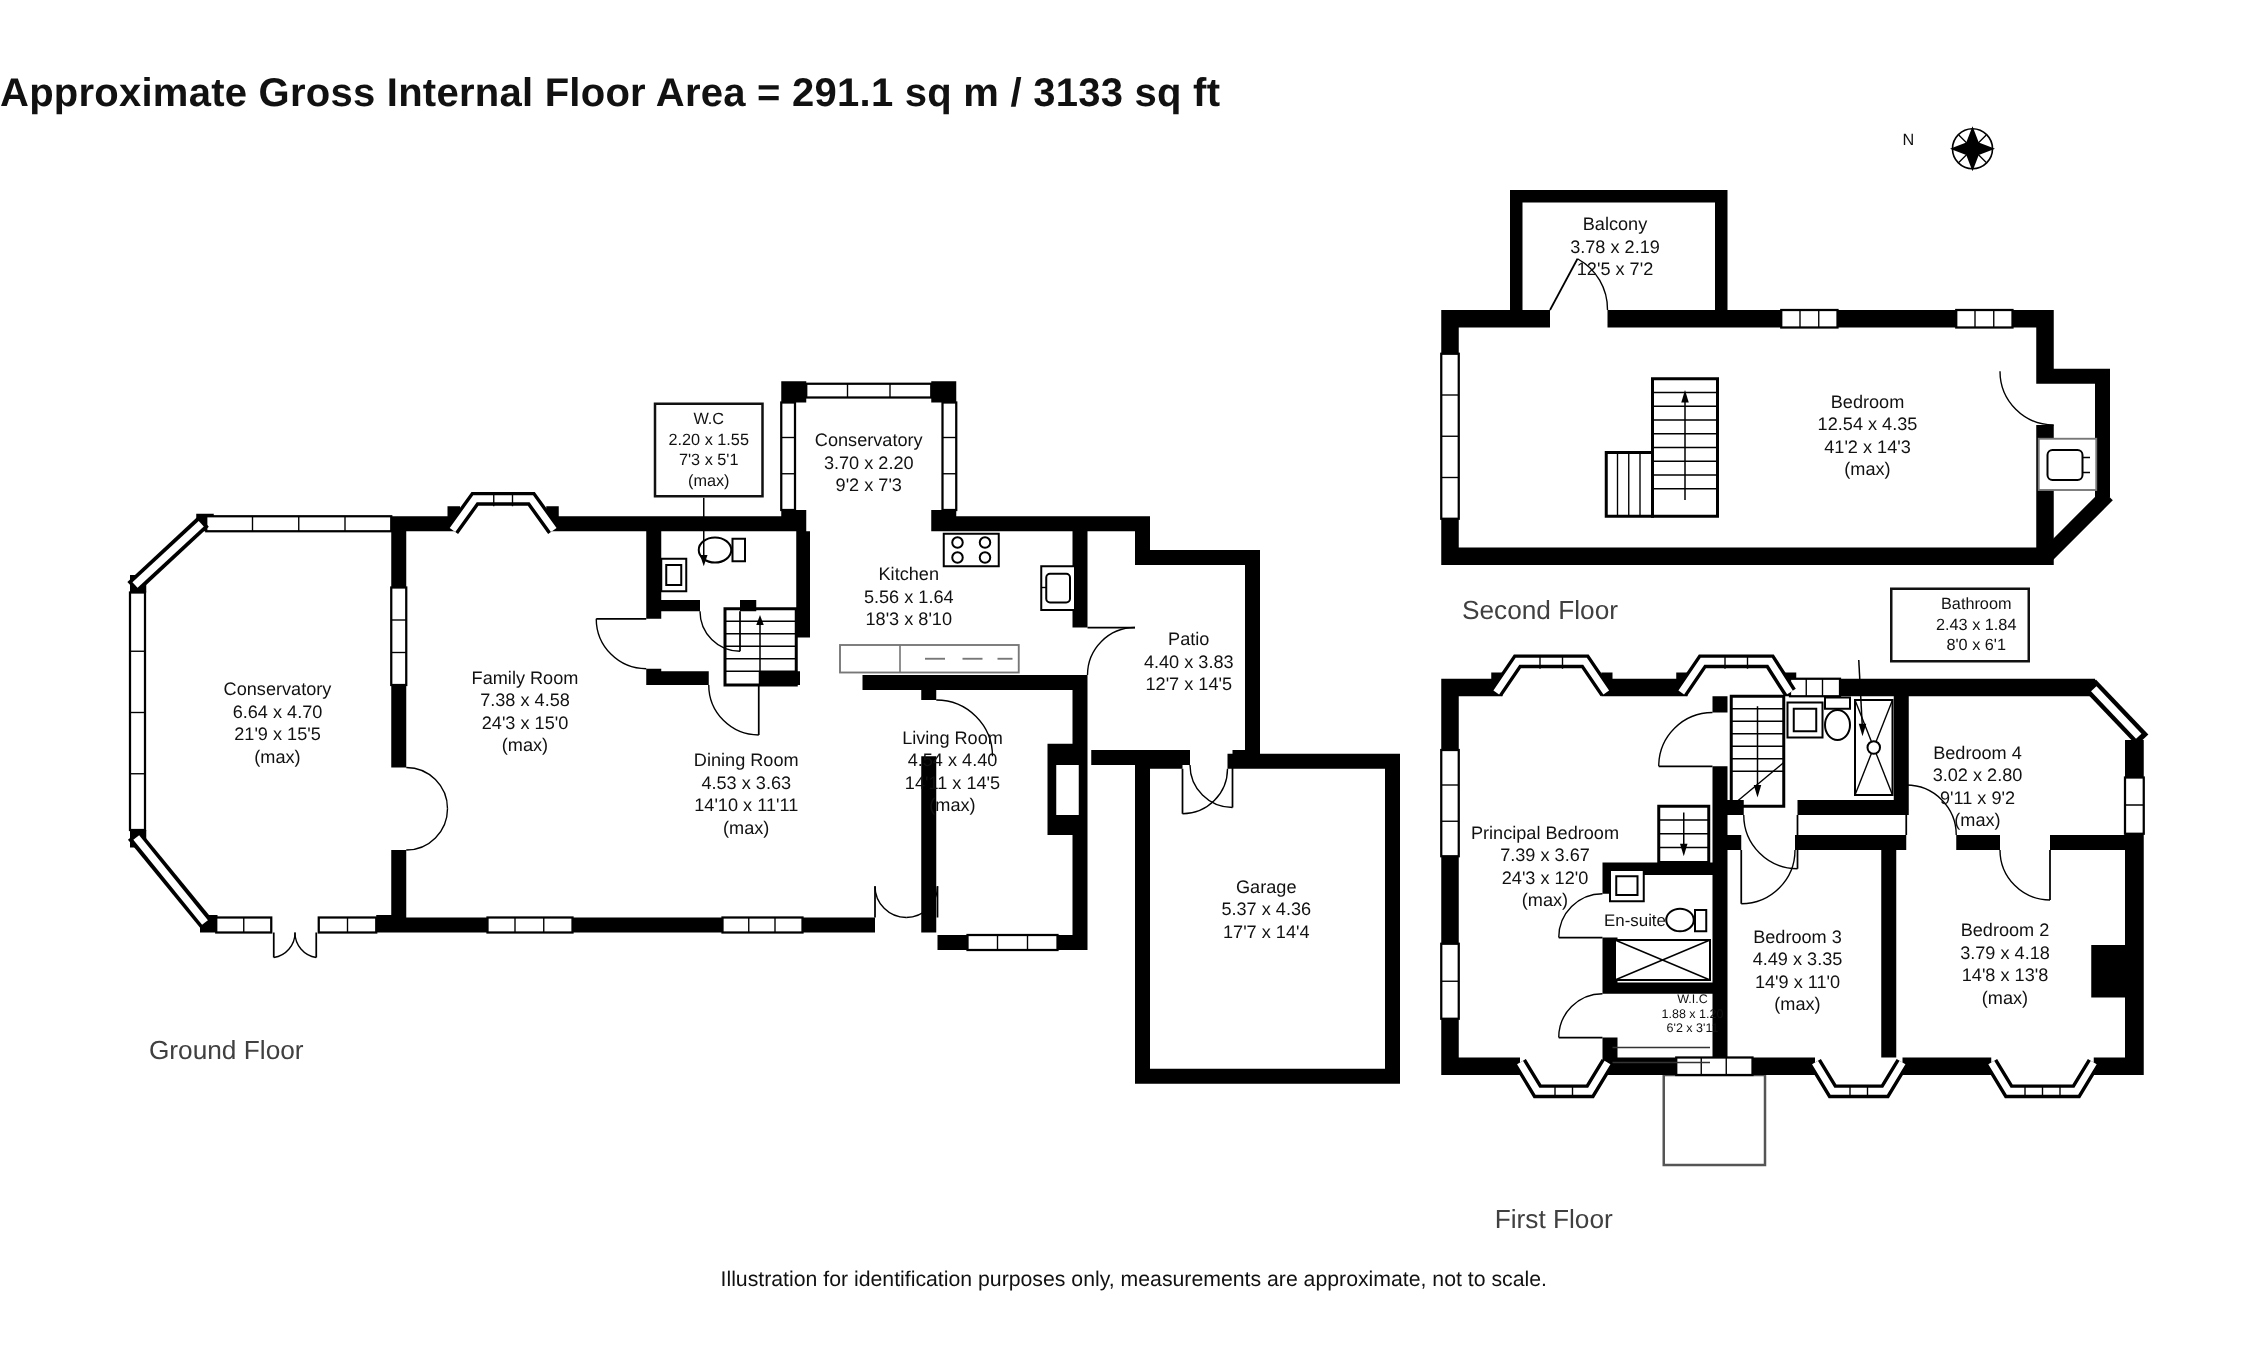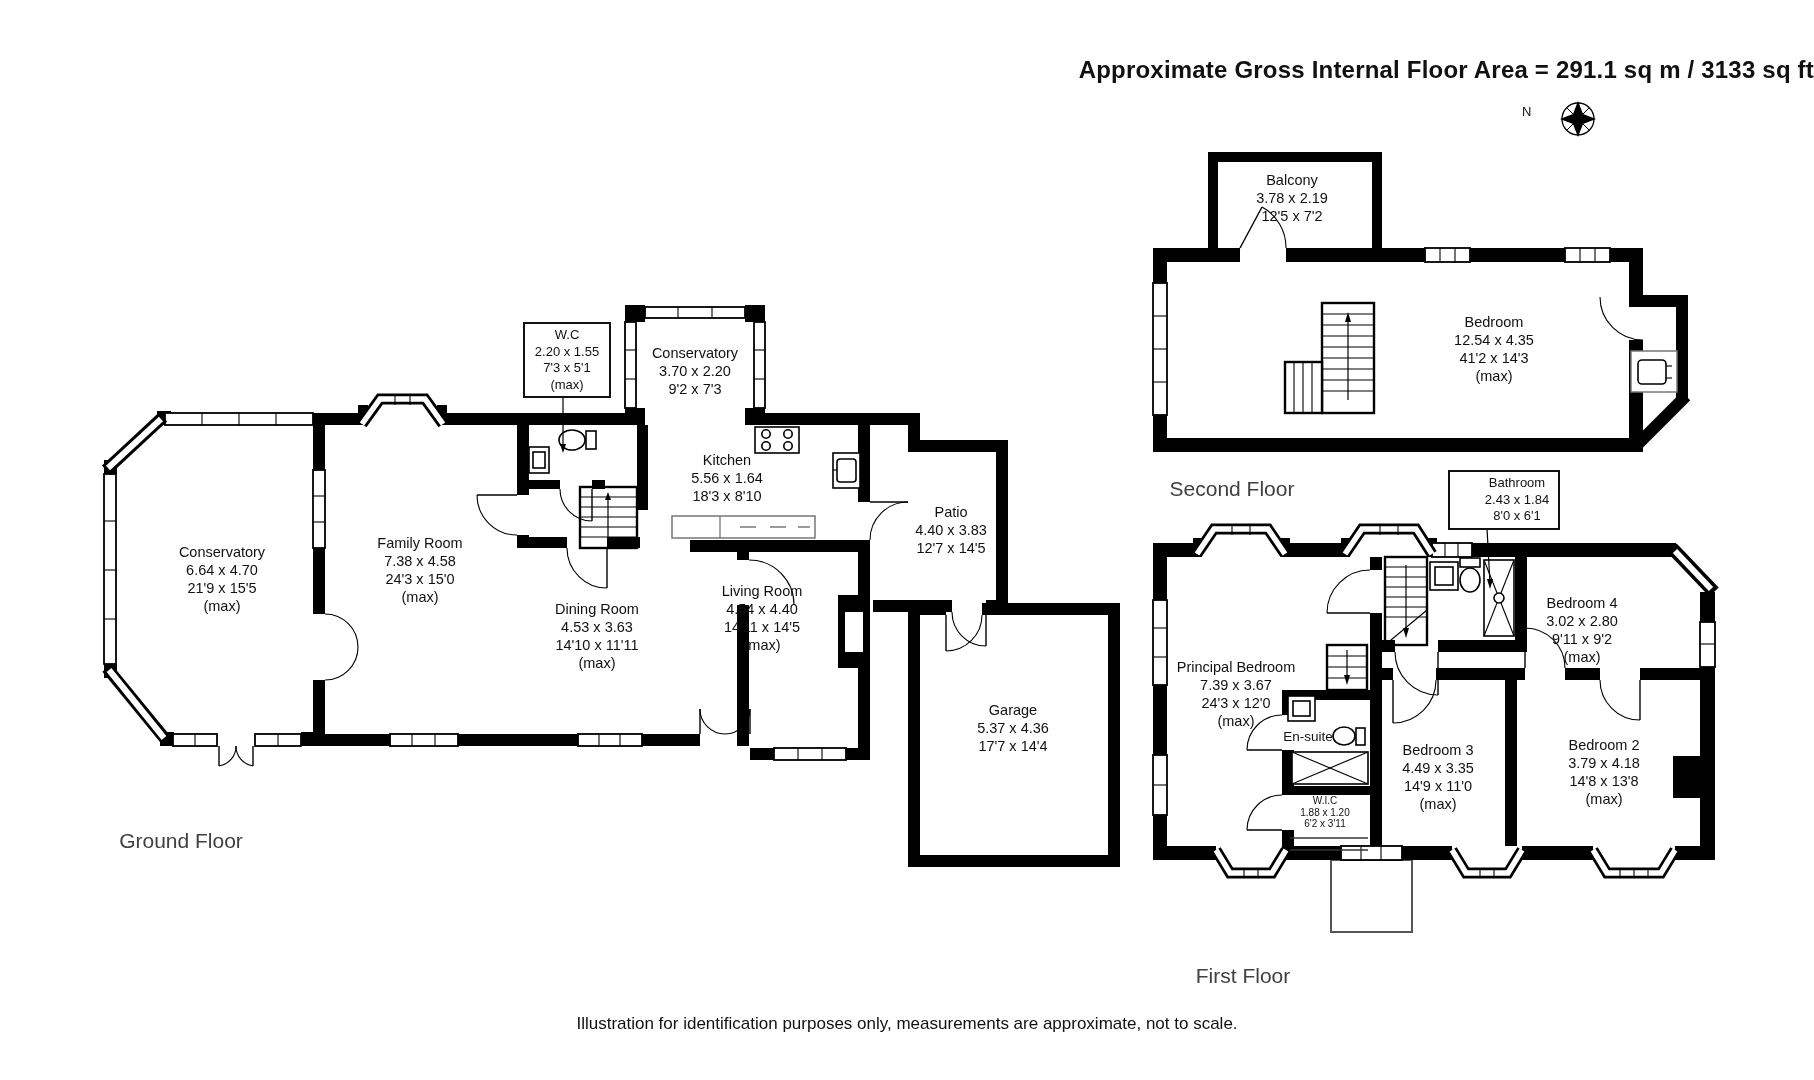--- a/index.html
+++ b/index.html
@@ -12,25 +12,25 @@
   .bayb{fill:none;stroke:#000;stroke-width:11;}
   .bayw{fill:none;stroke:#fff;stroke-width:5.5;}
   .arc{fill:none;stroke:#000;stroke-width:1.1;}
   .leaf{stroke:#000;stroke-width:1.4;}
   .fix{fill:#fff;stroke:#000;stroke-width:1.6;}
   .fixl{fill:#fff;stroke:#777;stroke-width:1.5;}
   .tread{stroke:#000;stroke-width:1.1;}
   .stairbox{fill:#fff;stroke:#000;stroke-width:2.4;}
   .ldr{stroke:#000;stroke-width:1.2;fill:none;}
   .ah{fill:#000;}
-  .title{position:absolute;left:0;top:56px;width:100%;text-align:right;
-         font-size:24px;font-weight:bold;letter-spacing:.2px;}
+  .title{position:absolute;left:0;top:56px;width:100%;text-align:left;
+         font-size:32px;font-weight:bold;letter-spacing:.2px;}
   .lbl{position:absolute;transform:translate(-50%,-50%);text-align:center;
        font-size:14.5px;line-height:18px;white-space:nowrap;}
-  .lbl.small{font-size:10px;line-height:11.5px;}
+  .lbl.small{font-size:10px;line-height:11.5px;margin-left:29px;}
   .lbl.single{font-size:13.5px;}
   .callout{position:absolute;background:#fff;border:2px solid #111;text-align:center;
            font-size:13px;line-height:16.5px;padding:3px 2px;white-space:nowrap;}
   .floorlbl{position:absolute;transform:translate(-50%,-50%);font-size:21px;color:#404040;white-space:nowrap;}
   .footer{position:absolute;left:0;top:1014px;width:100%;text-align:center;font-size:17px;color:#111;}
   .north{position:absolute;left:1522px;top:104px;font-size:13px;color:#111;}
 </style>
 </head>
 <body>
 
@@ -419,21 +419,21 @@
     <div>3.78 x 2.19</div>
     <div>12'5 x 7'2</div>
   </div>
   <div class="lbl" style="left:1494px;top:349px;">
     <div>Bedroom</div>
     <div>12.54 x 4.35</div>
     <div>41'2 x 14'3</div>
     <div>(max)</div>
   </div>
 
-  <div class="callout" style="left:1448px;top:470px;width:78px;padding-left:28px;">
+  <div class="callout" style="left:1512px;top:470px;width:78px;padding-left:28px;">
     <div>Bathroom</div>
     <div>2.43 x 1.84</div>
     <div>8'0 x 6'1</div>
   </div>
   <div class="lbl" style="left:1236px;top:694px;">
     <div>Principal Bedroom</div>
     <div>7.39 x 3.67</div>
     <div>24'3 x 12'0</div>
     <div>(max)</div>
   </div>

